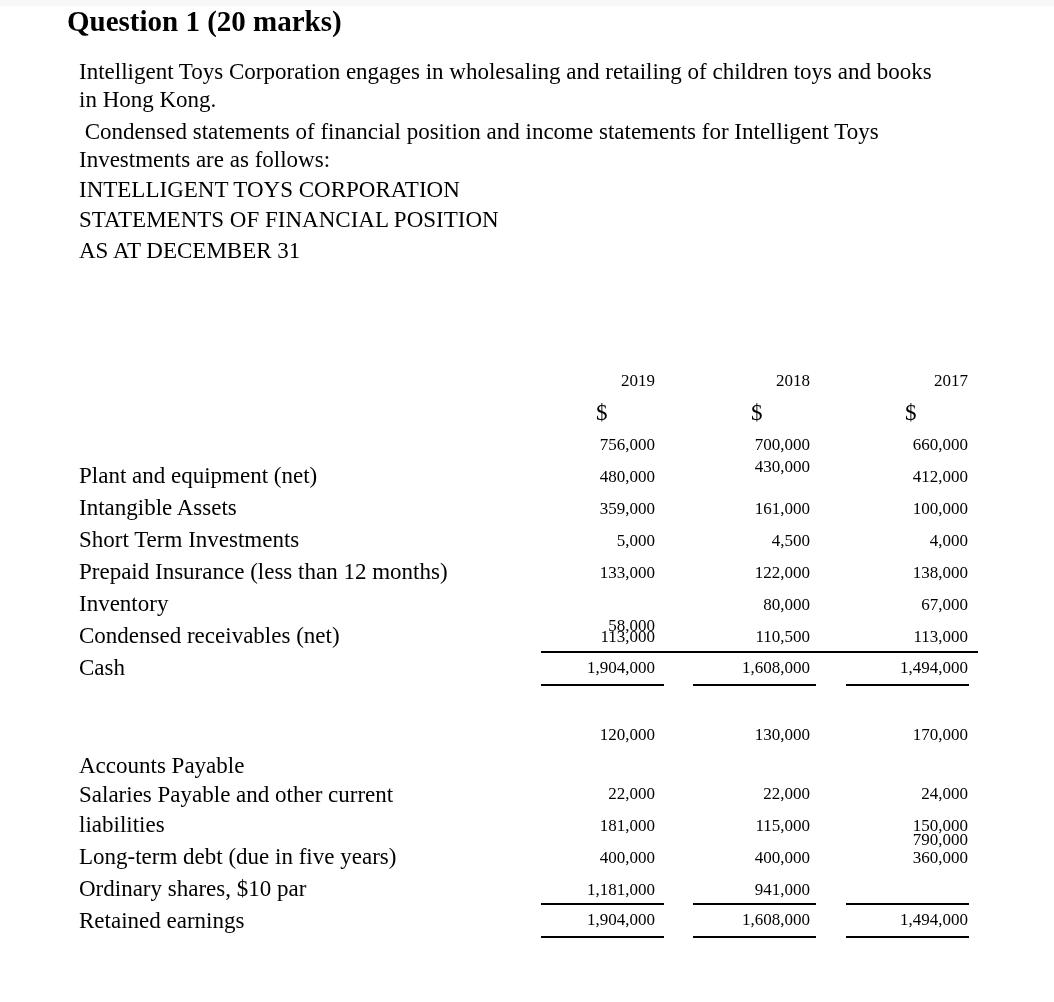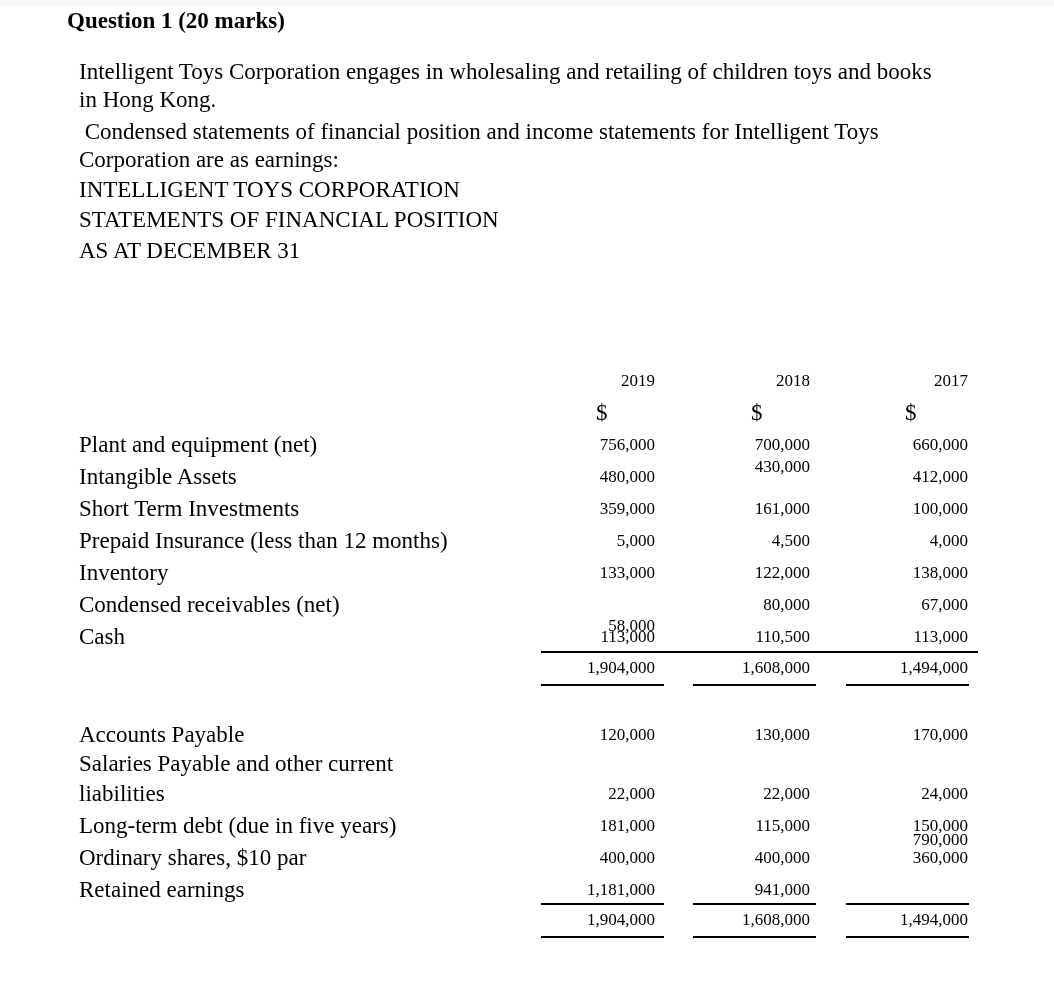--- a/index.html
+++ b/index.html
@@ -1,41 +1,41 @@
 <!DOCTYPE html>
 <html><head>
 <meta charset="utf-8">
 <style>
   html, body { margin: 0; padding: 0; background: #ffffff; }
   body {
     width: 1054px; height: 1002px; position: relative; overflow: hidden;
     font-family: "Liberation Serif", "DejaVu Serif", serif; color: #000;
   }
   .topshade { position: absolute; left: 0; top: 0; width: 1054px; height: 6px; background: #f7f7f7; }
-  .title { position: absolute; left: 67px; top: 6px; font-size: 23px; font-weight: bold; line-height: 30px; }
+  .title { position: absolute; left: 67px; top: 6px; font-size: 29px; font-weight: bold; line-height: 30px; }
   .para { position: absolute; left: 79px; font-size: 23px; line-height: 29px; white-space: nowrap; }
-  .row-label { position: absolute; left: 79px; font-size: 23px; line-height: 29px; white-space: nowrap; }
+  .row-label { position: absolute; left: 79px; font-size: 23px; line-height: 29px; white-space: nowrap; margin-top: 31px; }
   .num { position: absolute; font-size: 17px; line-height: 29px; text-align: right; width: 140px; white-space: nowrap; }
   .c1 { left: 515px; }
   .c2 { left: 670px; }
   .c3 { left: 828px; }
   .cur { position: absolute; font-size: 23px; line-height: 29px; }
   .rule { position: absolute; height: 2px; background: #000; }
 </style>
 </head>
 <body>
 
 <div class="topshade"></div>
 
 <div class="title">Question 1 (20 marks)</div>
 
 <div class="para" style="top:57px">Intelligent Toys Corporation engages in wholesaling and retailing of children toys and books</div>
 <div class="para" style="top:85px">in Hong Kong.</div>
 <div class="para" style="top:117px; white-space:pre"> Condensed statements of financial position and income statements for Intelligent Toys</div>
-<div class="para" style="top:145px">Corporation are as earnings:</div>
+<div class="para" style="top:145px">Investments are as follows:</div>
 
 <div class="para" style="top:175px">INTELLIGENT TOYS CORPORATION</div>
 <div class="para" style="top:205px">STATEMENTS OF FINANCIAL POSITION</div>
 <div class="para" style="top:236px">AS AT DECEMBER 31</div>
 
 <div class="num c1" style="top:366px">2019</div>
 <div class="num c2" style="top:366px">2018</div>
 <div class="num c3" style="top:366px">2017</div>
 
 <div class="cur" style="left:596px; top:398px">$</div>

